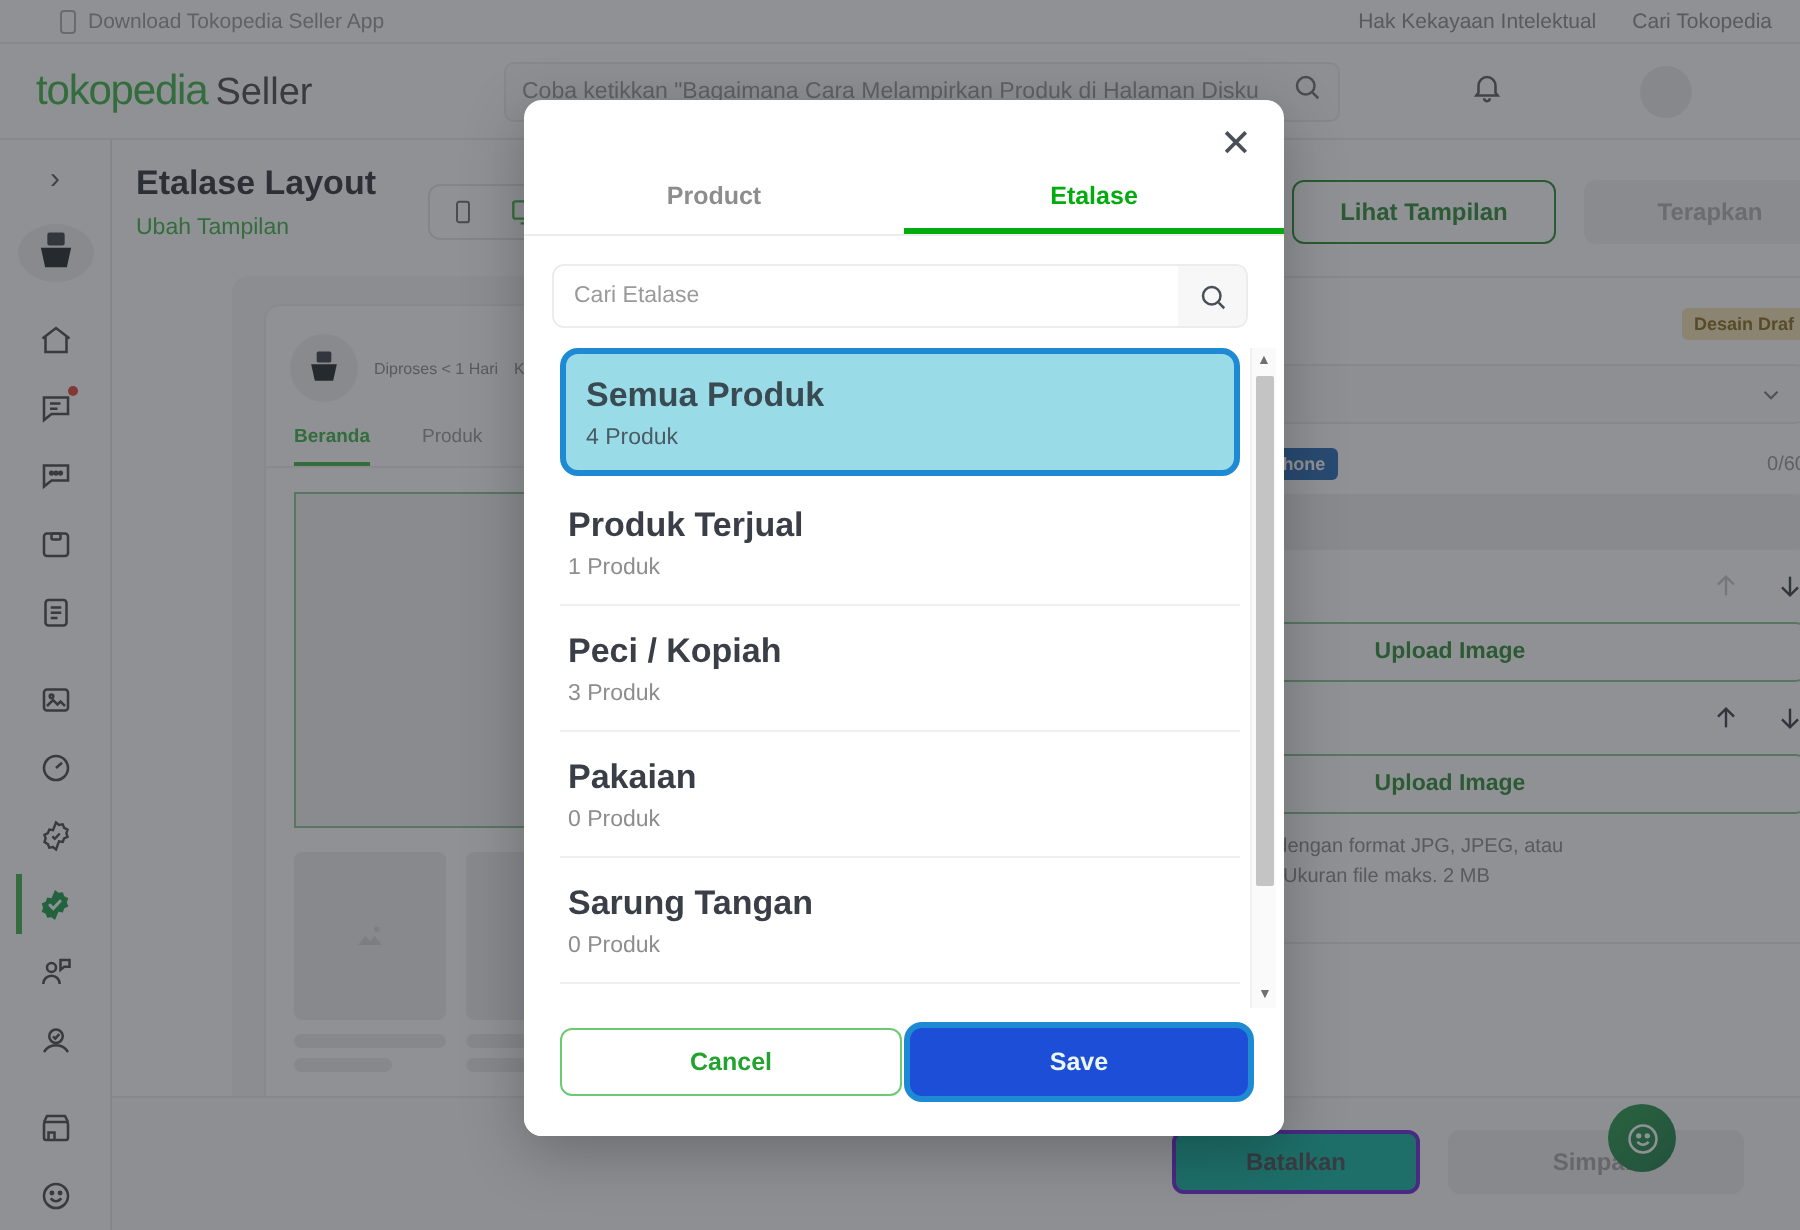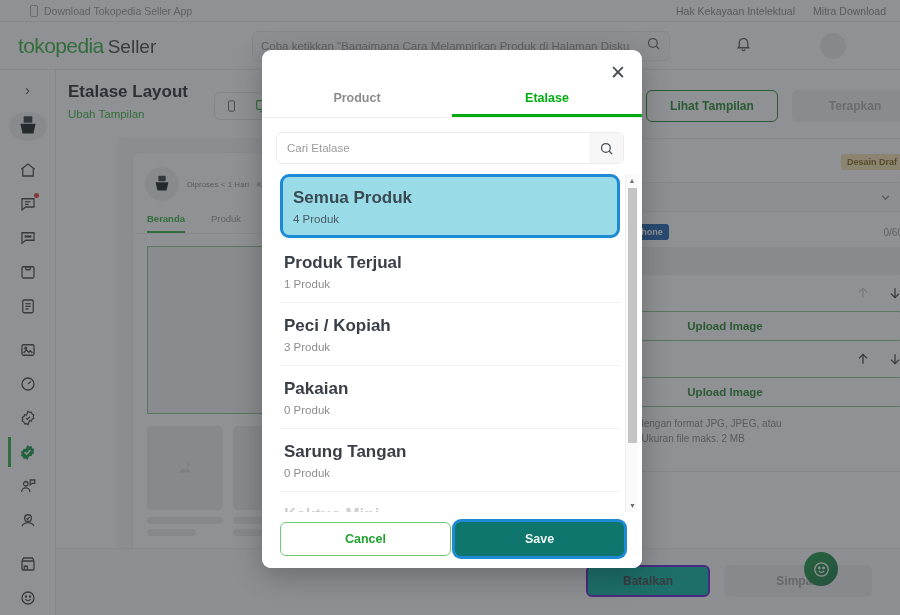--- a/index.html
+++ b/index.html
@@ -278,49 +278,49 @@
     height: 13px; display: flex; align-items: center; justify-content: center;
     font-size: 7px; color: #6f6f6f;
   }
   .sb-thumb {
     position: absolute; top: 14px; left: 2px; width: 9px; height: 255px;
     background: #c4c4c4; border-radius: 1px;
   }
   .sb-arrow.bottom { position: absolute; bottom: 0; width: 13px; }
 
   .modal-footer {
-    flex: 0 0 auto; padding: 10px 18px 12px 18px; display: flex; gap: 4px;
+    flex: 0 0 auto; padding: 10px 18px 20px 18px; display: flex; gap: 4px;
     background: #fff;
   }
   .mbtn {
     flex: 1; height: 34px; border-radius: 6px;
     display: flex; align-items: center; justify-content: center;
     font-size: 12.5px; font-weight: bold;
   }
   .mbtn.cancel { border: 1px solid #6ec974; background: #fff; color: #22a22f; }
   .mbtn.save {
-    background: #0f766e; color: #eaf7ef;
+    background: #1d4ed8; color: #eaf7ef;
     box-shadow: 0 0 0 3px #1f8ad4; border-radius: 6px;
   }
 </style>
 </head>
 <body>
 
 <div id="page-root">
 
   <div class="bg-layer">
 
     <div class="topbar">
       <div class="topbar-left">
         <div class="phone-glyph"></div>
         <span class="label">Download Tokopedia Seller App</span>
       </div>
       <div class="topbar-right">
         <span>Hak Kekayaan Intelektual</span>
-        <span>Mitra Download</span>
+        <span>Cari Tokopedia</span>
       </div>
     </div>
 
     <div class="header">
       <div class="logo">
         <span class="logo-toko">tokopedia</span>
         <span class="logo-seller">Seller</span>
       </div>
       <div class="hdr-search">
         <span class="ph">Coba ketikkan "Bagaimana Cara Melampirkan Produk di Halaman Disku</span>

